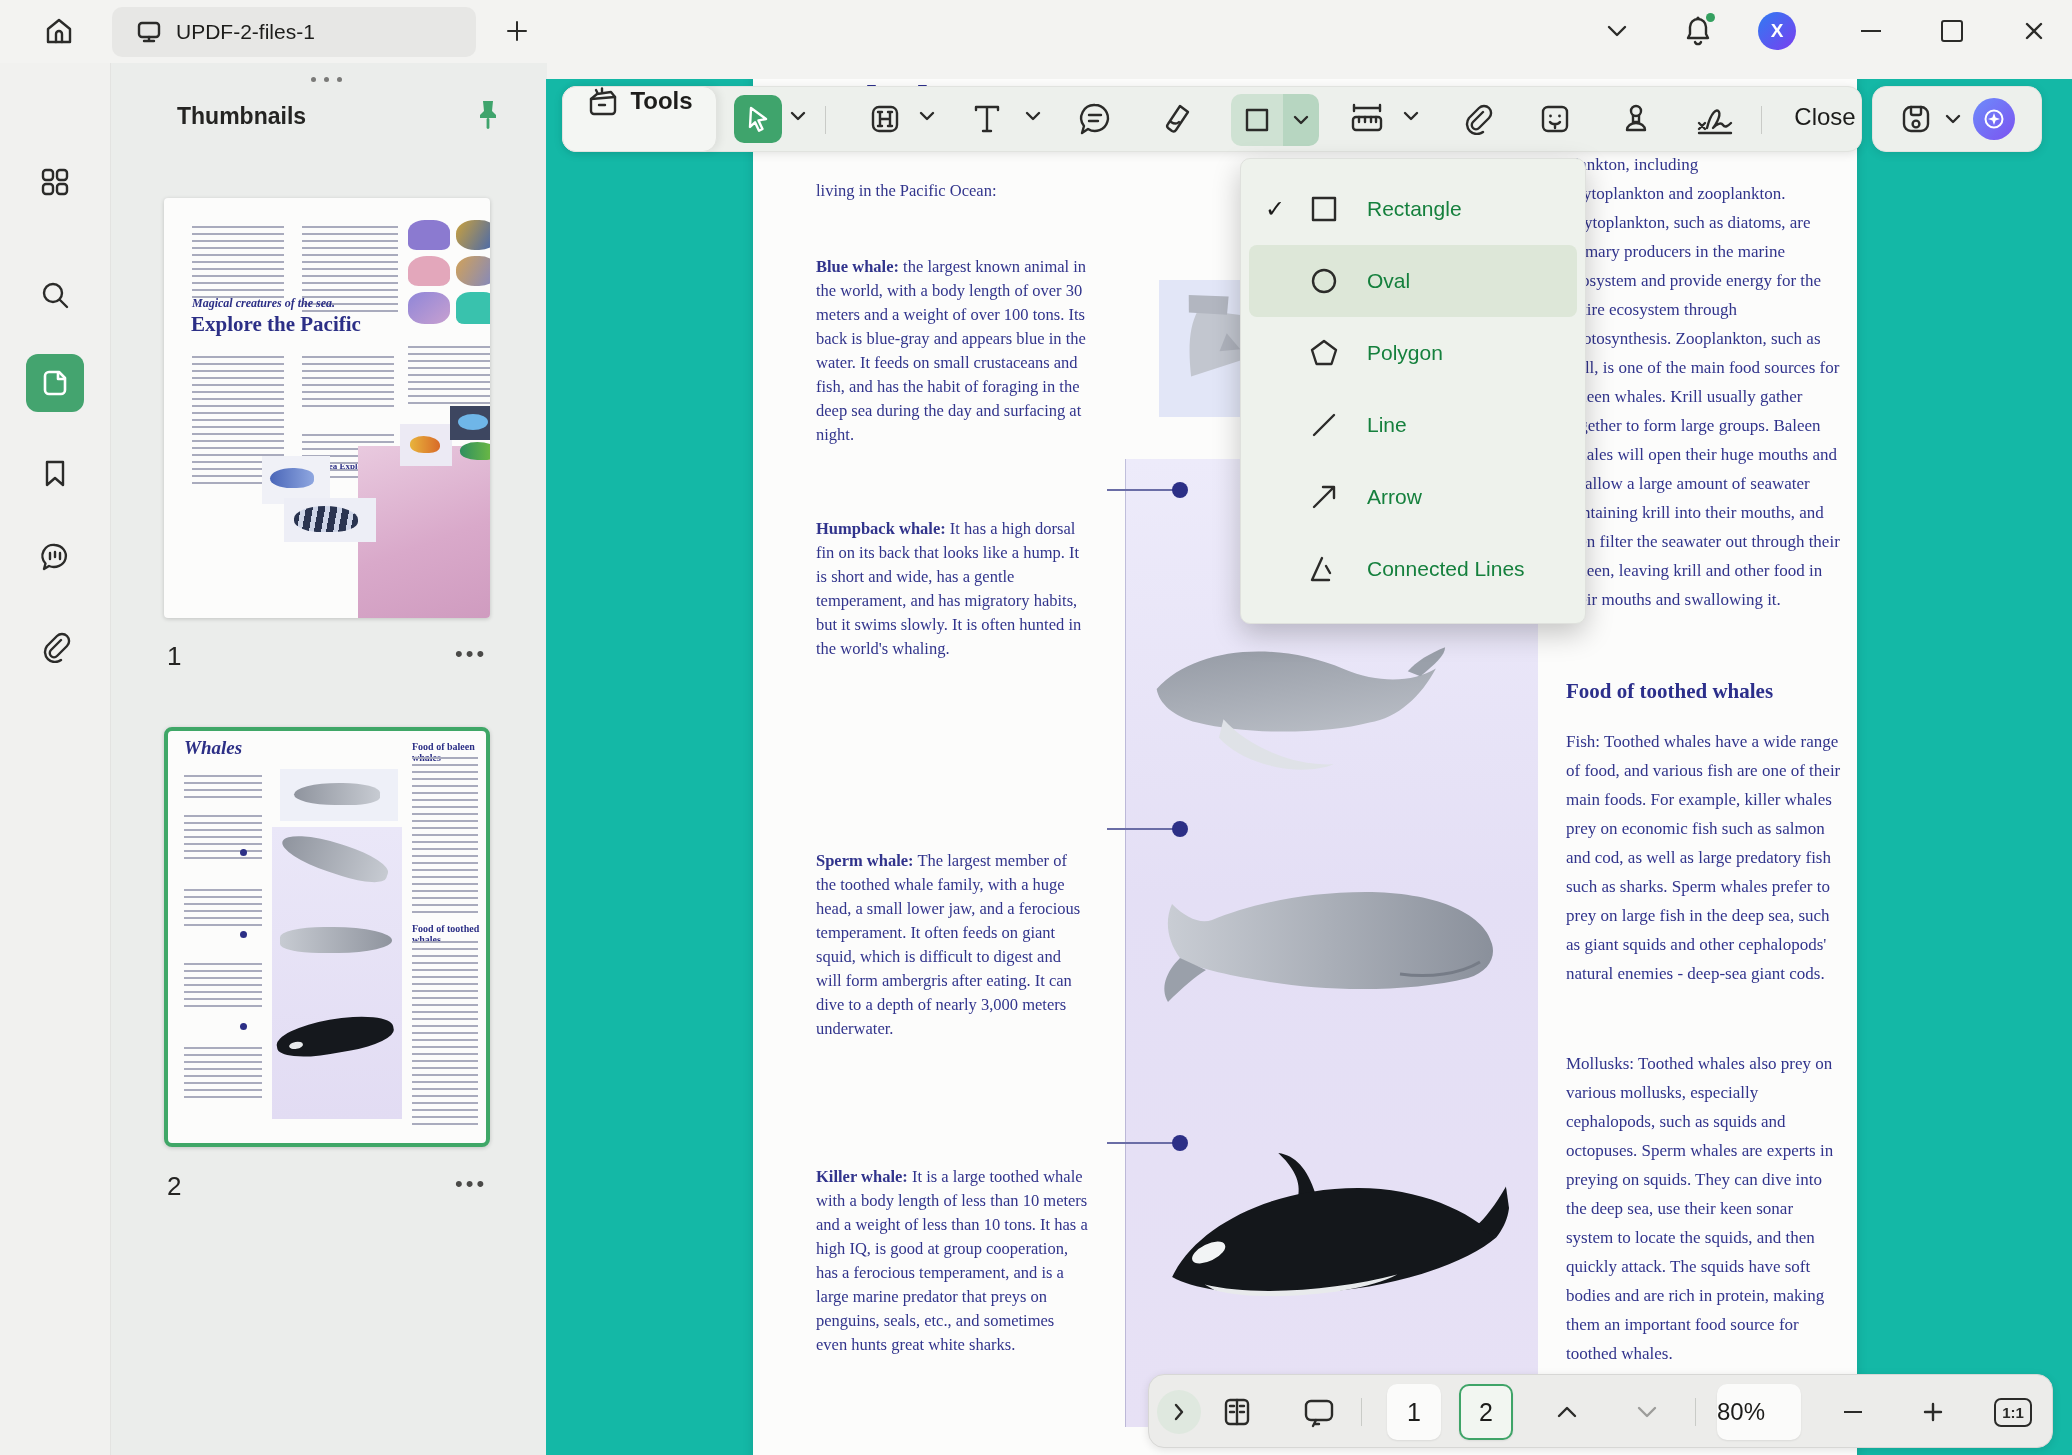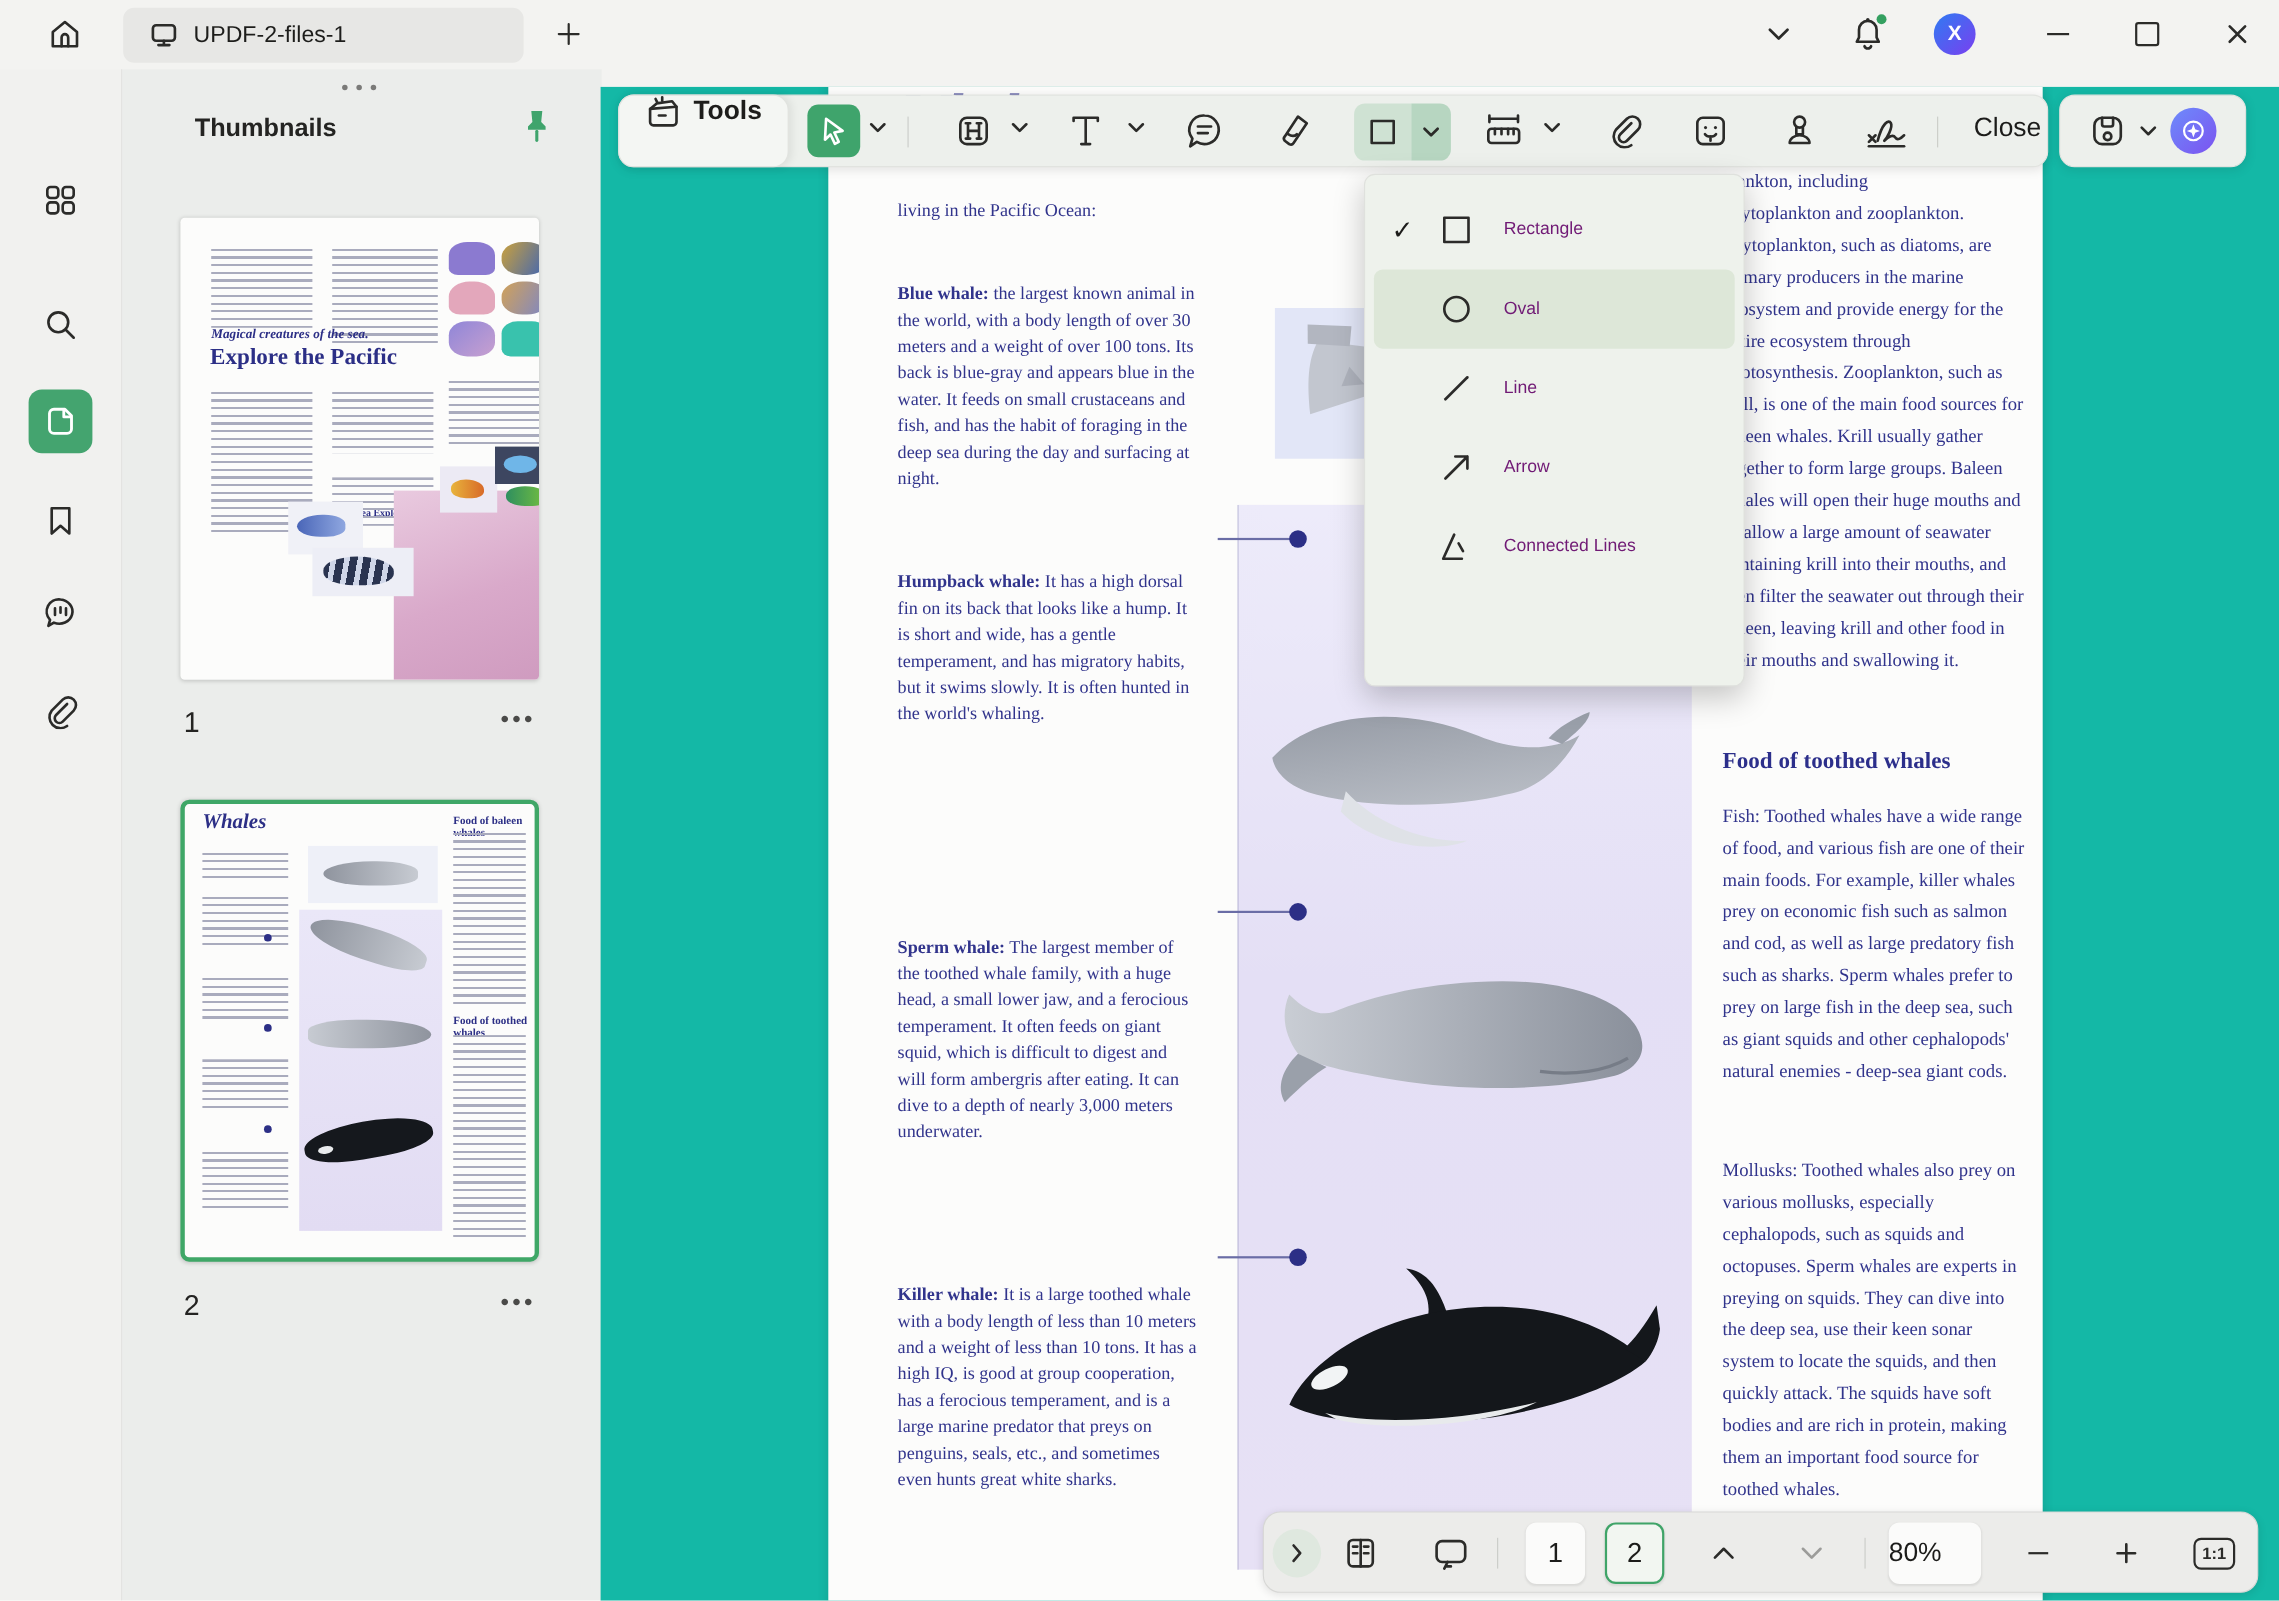--- a/index.html
+++ b/index.html
@@ -66,21 +66,21 @@
   .ai-circle{width:42px;height:42px;border-radius:50%;background:linear-gradient(135deg,#6d8cfb,#7c53f0);
              display:flex;align-items:center;justify-content:center;}
 
   
   #shapemenu{left:1240px;top:158px;width:346px;height:466px;background:#eef2ec;border:1px solid #dfe1dd;
              border-radius:10px;box-shadow:0 10px 28px rgba(0,0,0,.22);padding:14px 0;box-sizing:border-box;}
   .mitem{position:relative;height:72px;margin:0 8px;border-radius:8px;display:flex;align-items:center;}
   .mitem.hover{background:#dde7d8;}
   .mcheck{position:absolute;left:16px;width:28px;font-size:24px;color:#1c1c1a;}
   .micon{position:absolute;left:58px;}
-  .mlabel{position:absolute;left:118px;font-size:16px;color:#701a75;}
+  .mlabel{position:absolute;left:118px;font-size:21px;color:#15803d;}
 
   
   #statusbar{left:1148px;top:1374px;width:905px;height:74px;background:#ececea;border:1px solid #d7d7d5;
              border-radius:16px;box-shadow:0 2px 8px rgba(0,0,0,.10);box-sizing:border-box;}
   .sbtn{top:11px;width:52px;height:52px;display:flex;align-items:center;justify-content:center;border-radius:10px;}
   .pagebtn{top:9px;width:54px;height:56px;background:#fbfbfa;border-radius:10px;display:flex;align-items:center;
            justify-content:center;font-size:25px;color:#1c1c1a;box-shadow:0 1px 2px rgba(0,0,0,.08);}
   .pagebtn.cur{background:#f2f6f1;border:2px solid #3fa468;box-sizing:border-box;}
   .zoombox{top:9px;width:84px;height:56px;background:#fbfbfa;border-radius:10px;display:flex;align-items:center;
            justify-content:flex-start;font-size:24px;color:#1c1c1a;box-shadow:0 1px 2px rgba(0,0,0,.08);}
@@ -503,20 +503,28 @@
     <span class="micon">
       <svg width="34" height="34" viewBox="0 0 34 34">
           <circle class="ico" cx="17" cy="17" r="11"></circle>
         </svg>
     </span>
     <span class="mlabel">Oval</span>
   </div>
   <div class="mitem">
     <span class="micon">
       <svg width="34" height="34" viewBox="0 0 34 34">
+          <path class="ico" d="M17 5 L29 14 L24.5 28 L9.5 28 L5 14 Z"></path>
+        </svg>
+    </span>
+    <span class="mlabel">Polygon</span>
+  </div>
+  <div class="mitem">
+    <span class="micon">
+      <svg width="34" height="34" viewBox="0 0 34 34">
           <path class="ico" d="M7 27 L27 7"></path>
         </svg>
     </span>
     <span class="mlabel">Line</span>
   </div>
   <div class="mitem">
     <span class="micon">
       <svg width="34" height="34" viewBox="0 0 34 34">
           <path class="ico" d="M7 27 L27 7 M16 7 L27 7 L27 18"></path>
         </svg>

